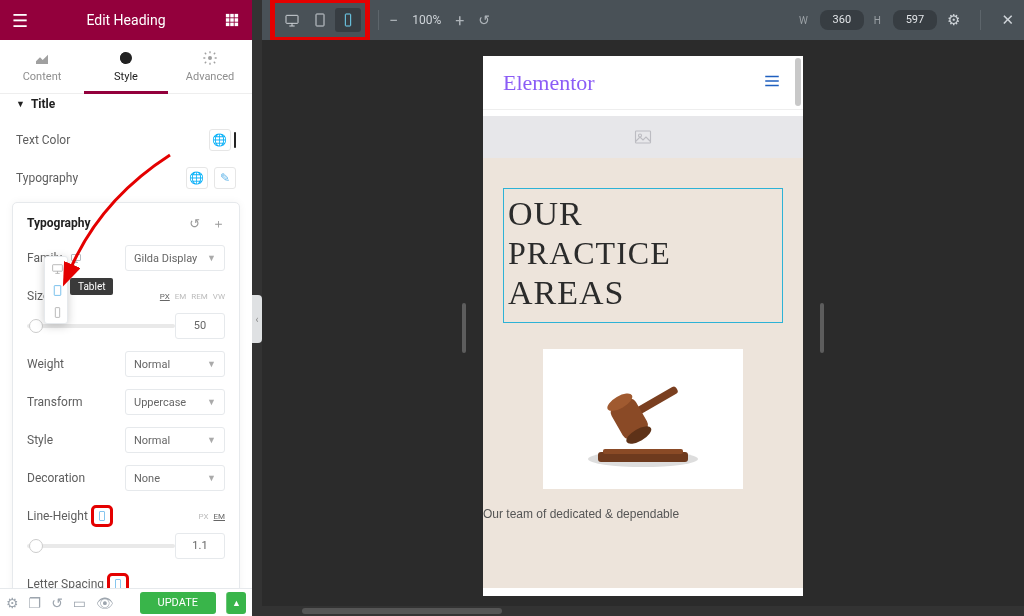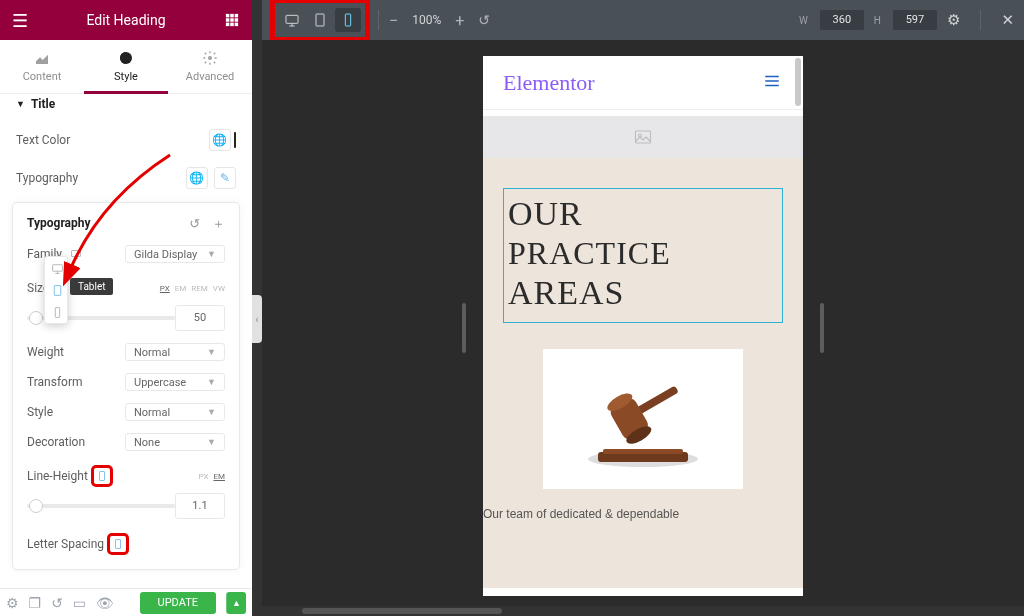--- a/index.html
+++ b/index.html
@@ -31,21 +31,21 @@
   .control-row .swatch { width: 22px; height: 22px; background: #2e2e2e; border-radius: 3px; margin-left: 3px; border: 1px solid #0003; cursor: pointer; }
   .control-row .pencil { color: #5db3e8; }
 
   .typo-pop { position: relative; margin: 5px 0 0; border: 1px solid #e6e9ec; border-radius: 5px; padding: 10px 14px 16px; box-shadow: 0 0 8px #0000000c; background: #fff; }
   .typo-pop h4 { font-size: 12px; font-weight: 700; color: #212121; }
   .pop-head { display: flex; justify-content: space-between; align-items: center; margin-bottom: 10px; }
   .pop-head .pop-btn { font-size: 13px; color: #999; cursor: pointer; margin-left: 8px; }
 
   .field-row { display: flex; align-items: center; justify-content: space-between; margin-top: 12px; font-size: 12px; color: #5e5e5e; }
   .field-row .label { display: flex; align-items: center; gap: 5px; }
-  .field-row .select { width: 100px; height: 18px; border: 1px solid #e6e9ec; border-radius: 3px; font-size: 11px; color: #666; display: flex; align-items: center; justify-content: space-between; padding: 0 8px; cursor: pointer; }
+  .field-row .select { width: 100px; height: 18px; border: 1px solid #e6e9ec; border-radius: 3px; font-size: 11px; color: #666; display: flex; align-items: center; justify-content: space-between; padding: 12px 8px; cursor: pointer; }
   .field-row .select .chev { font-size: 9px; color: #aaa; }
   .units { display: flex; gap: 5px; font-size: 8px; color: #bbb; cursor: pointer; }
   .units .u.active { color: #666; text-decoration: underline; }
 
   .slider-row { display: flex; align-items: center; margin-top: 8px; }
   .slider-track { flex: 1; height: 4px; background: #e9e9e9; border-radius: 2px; position: relative; }
   .slider-thumb { position: absolute; left: 0; top: 50%; width: 14px; height: 14px; background: #fff; border-radius: 50%; border: 1px solid #ccc; transform: translate(-50%, -50%); cursor: pointer; }
   .slider-val { width: 50px; height: 26px; border: 1px solid #e6e9ec; border-radius: 3px; font-size: 11px; color: #666; text-align: center; line-height: 24px; }
 
   .resp-icon { display: inline-flex; width: 18px; height: 18px; align-items: center; justify-content: center; border-radius: 3px; }
@@ -80,21 +80,21 @@
   .topbar .dev-box { border: 3px solid #e40000; padding: 3px 4px; display: flex; gap: 2px; }
   .topbar .dev { width: 26px; height: 24px; display: flex; align-items: center; justify-content: center; cursor: pointer; border-radius: 3px; }
   .topbar .dev svg { width: 16px; height: 16px; stroke: #cfd4d9; fill: none; stroke-width: 1.5; }
   .topbar .dev.active { background: #373d42; }
   .topbar .dev.active svg { stroke: #71d7f7; }
   .topbar .sep { width: 1px; height: 20px; background: #5d656b; margin: 0 10px; }
   .topbar .zoom { display: flex; align-items: center; gap: 14px; }
   .topbar .zbtn { cursor: pointer; font-size: 16px; color: #aeb4b9; }
   .topbar .right { margin-left: auto; display: flex; align-items: center; gap: 10px; }
   .topbar .dim-label { font-size: 10px; color: #9aa0a5; margin-right: 2px; }
-  .topbar .dim-field { background: #373d42; width: 44px; height: 20px; font-size: 11px; color: #e2e5e8; text-align: center; line-height: 20px; border-radius: 2px; }
+  .topbar .dim-field { background: #373d42; width: 44px; height: 20px; font-size: 11px; color: #e2e5e8; text-align: center; line-height: 20px; border-radius: 8px; }
   .topbar .gear, .topbar .close { cursor: pointer; font-size: 15px; color: #cfd4d9; }
 
   
   .canvas { position: absolute; left: 262px; right: 0; top: 40px; bottom: 0; background: #2b2b2b; display: flex; align-items: flex-start; justify-content: center; }
   .phone { width: 320px; height: 540px; background: #fff; margin-top: 16px; position: relative; overflow: hidden; font-family: Georgia, serif; }
   .phone .scrollbar { position: absolute; right: 2px; top: 2px; width: 6px; height: 48px; background: #c8c8c8; border-radius: 3px; }
   .phone-head { height: 54px; display: flex; align-items: center; justify-content: space-between; padding: 0 20px; background: #fff; border-bottom: 1px solid #eee; }
   .phone-head .logo { font-family: Georgia, serif; font-size: 22px; color: #8b5cf6; }
   .phone-head .menu { cursor: pointer; color: #1f5fbf; }
   .phone-head .menu svg { stroke: #1f5fbf; }

